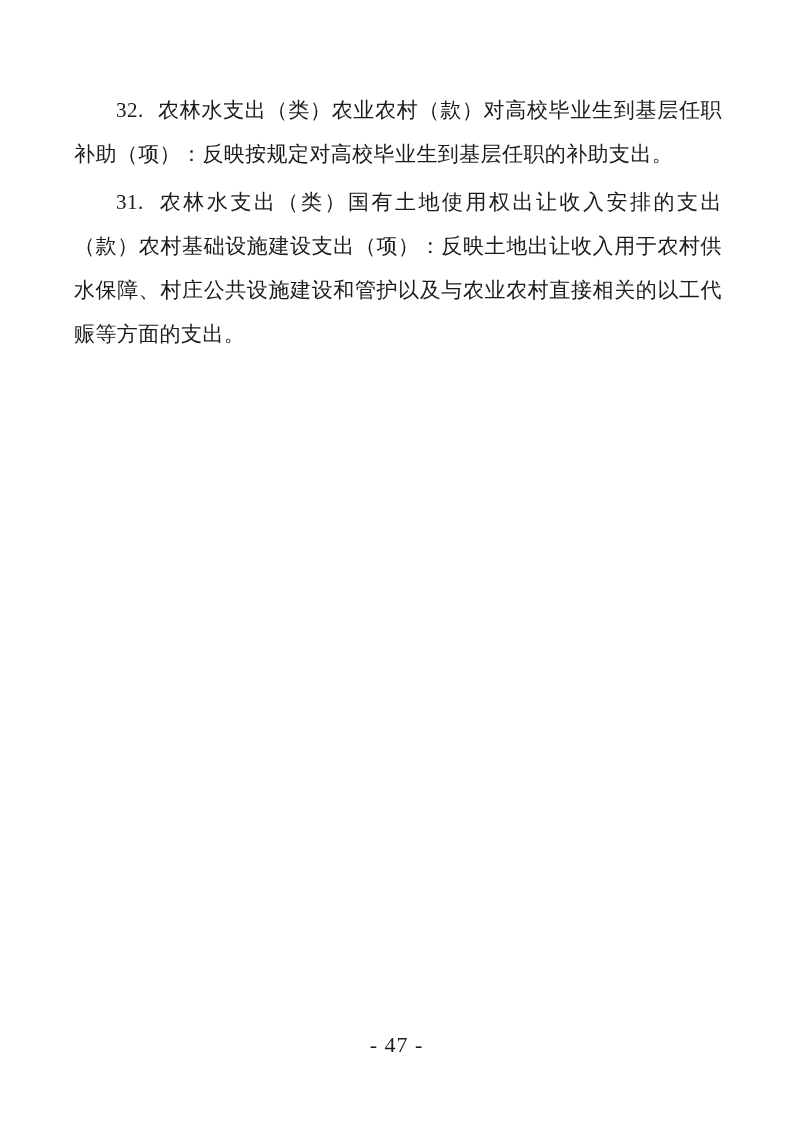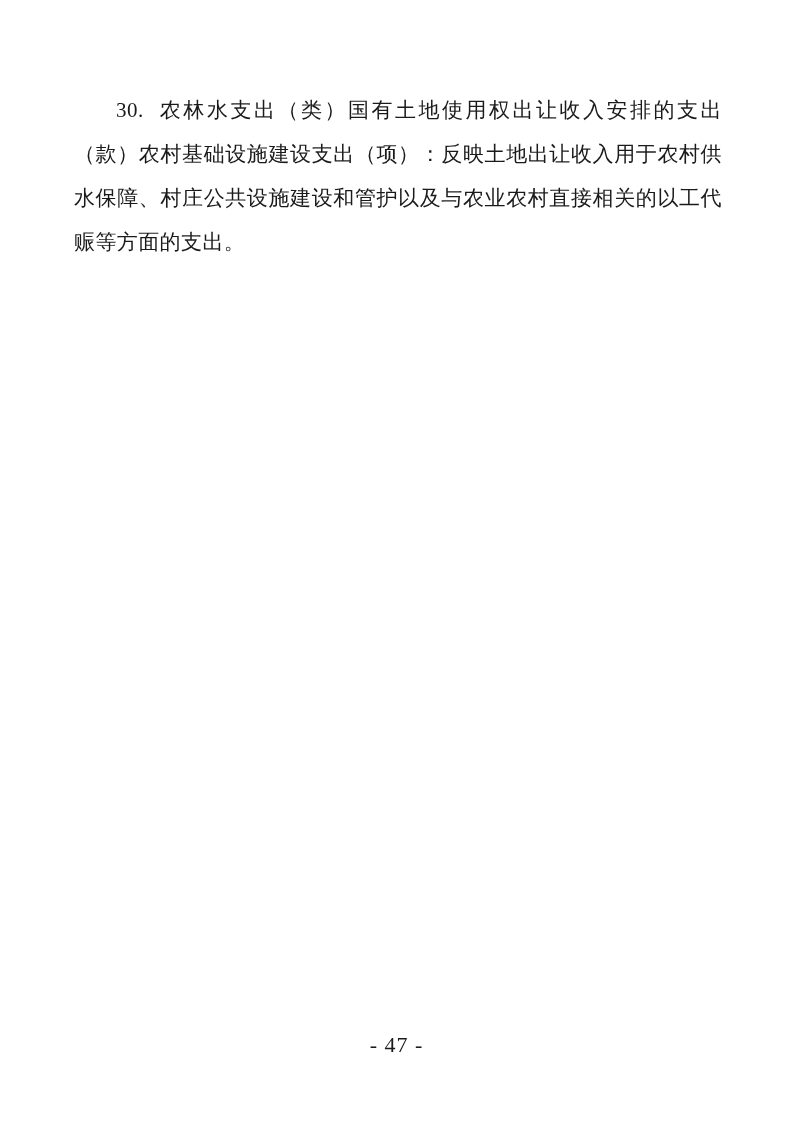--- a/index.html
+++ b/index.html
@@ -53,22 +53,23 @@
     color: #1a1a1a;
   }
 </style>
 </head>
 <body>
 
 <div class="page">
 
   <div class="content">
 
+    <p class="para"><span class="indent"></span><span class="num">32.</span><span class="num-gap"></span><span>农林水支出（类）农业农村（款）对高校毕业生到基层任职补助（项）：反映按规定对高校毕业生到基层任职的补助支出。</span></p>
 
 
 
-    <p class="para"><span class="indent"></span><span class="num">30.</span><span class="num-gap"></span><span>农林水支出（类）国有土地使用权出让收入安排的支出（款）农村基础设施建设支出（项）：反映土地出让收入用于农村供水保障、村庄公共设施建设和管护以及与农业农村直接相关的以工代赈等方面的支出。</span></p>
+    <p class="para"><span class="indent"></span><span class="num">31.</span><span class="num-gap"></span><span>农林水支出（类）国有土地使用权出让收入安排的支出（款）农村基础设施建设支出（项）：反映土地出让收入用于农村供水保障、村庄公共设施建设和管护以及与农业农村直接相关的以工代赈等方面的支出。</span></p>
 
   </div>
 
   <div class="footer">- 47 -</div>
 
 </div>
 
 </body></html>

